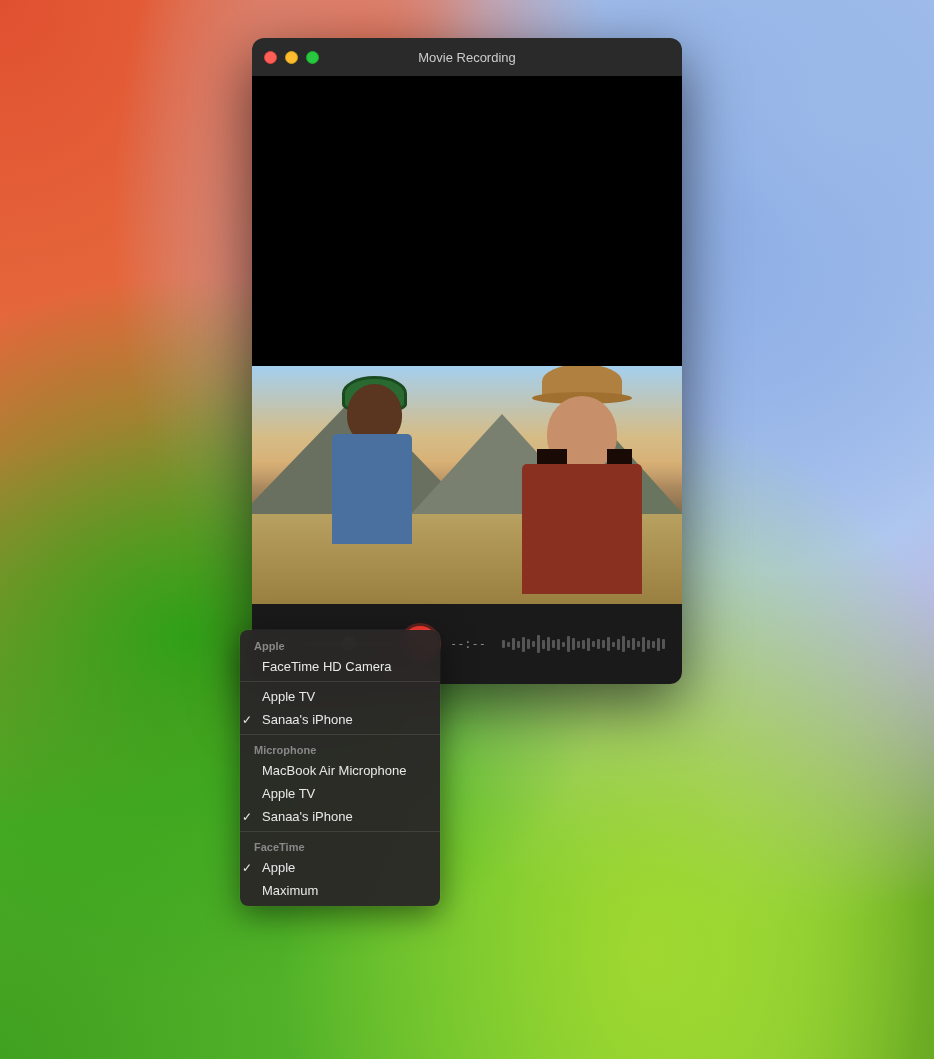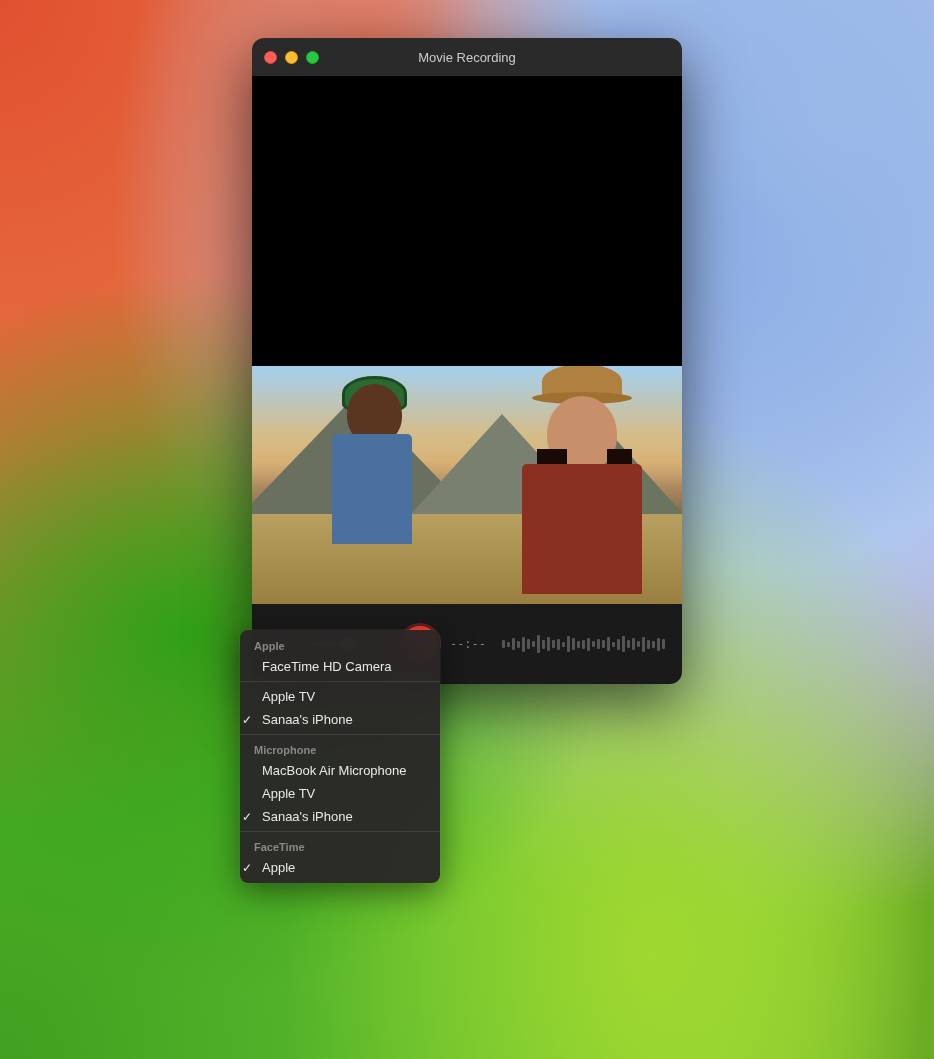--- a/index.html
+++ b/index.html
@@ -536,14 +536,18 @@
     <span class="menu-item-text">Sanaa's iPhone</span>
   </div>
 
   <div class="menu-divider"></div>
 
   <div class="menu-section-header">FaceTime</div>
   <div class="menu-item selected">
     <span class="checkmark">✓</span>
     <span class="menu-item-text">Apple</span>
   </div>
+  <div class="menu-item">
+
+    <span class="menu-item-text">Maximum</span>
+  </div>
 
 </div>
 
 </body></html>

